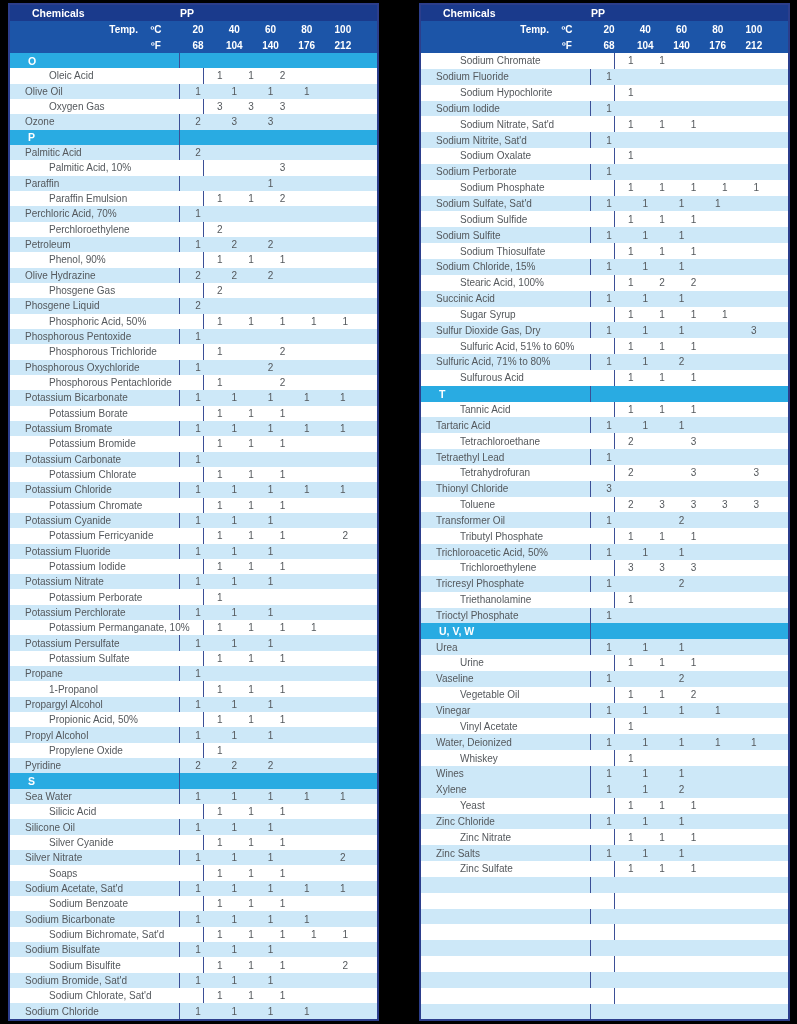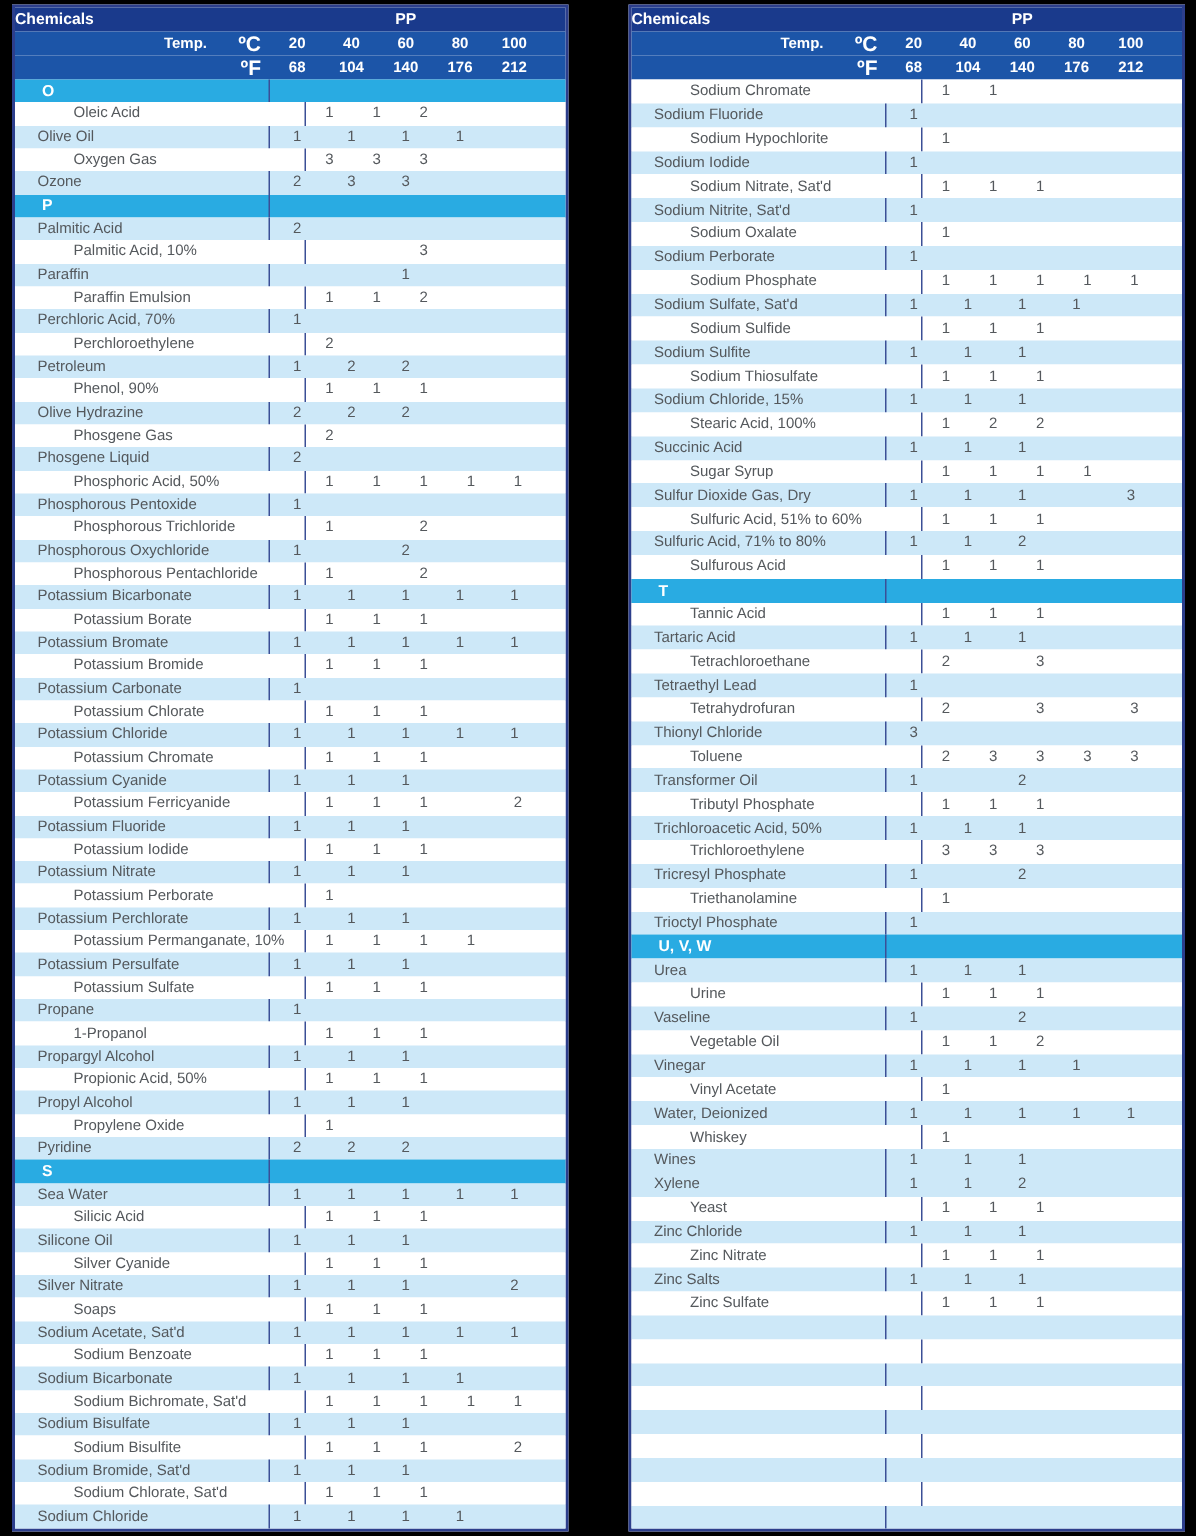--- a/index.html
+++ b/index.html
@@ -11,25 +11,25 @@
   .panel{
     position:absolute;top:3px;width:371px;height:1018px;
     box-sizing:border-box;border:2px solid #2c3e8c;background:#fff;
     display:flex;flex-direction:column;
   }
   .panel.left{left:8px;}
   .panel.right{left:419px;}
 
   
   .hdr-r1{height:16px;background:#1a3a8c;display:grid;grid-template-columns:170px 1fr 16px;align-items:center;}
-  .hdr-r1 .chem-lab{color:#fff;font-weight:bold;font-size:10.5px;}
-  .hdr-r1 .pp-lab{color:#fff;font-weight:bold;font-size:10.5px;text-align:center;}
+  .hdr-r1 .chem-lab{color:#fff;font-weight:bold;font-size:10.5px;padding-left:22px;}
+  .hdr-r1 .pp-lab{color:#fff;font-weight:bold;font-size:10.5px;}
   .hdr-r2{height:16px;background:#1c55a8;display:grid;grid-template-columns:128px 42px repeat(5,1fr) 16px;align-items:center;}
   .hdr-r2 .t-lab{color:#fff;font-weight:bold;font-size:10px;text-align:right;}
-  .hdr-r2 .sym{color:#fff;font-weight:bold;font-size:14px;text-align:right;padding-right:6px;}
+  .hdr-r2 .sym{color:#fff;font-weight:bold;font-size:10px;text-align:center;padding-right:6px;}
   .hdr-r2 .tv{color:#fff;font-weight:bold;font-size:10px;text-align:center;}
 
   
   .tbody{flex:1;display:flex;flex-direction:column;}
   .row{flex:1;display:grid;grid-template-columns:170px repeat(5,1fr) 16px;align-items:center;min-height:0;}
   .row.stripe{background:#cde8f8;}
   .row.plain{background:#ffffff;padding-left:24px;}
   .row .name{
     font-size:10px;color:#54585c;padding-left:15px;
     align-self:stretch;display:flex;align-items:center;

